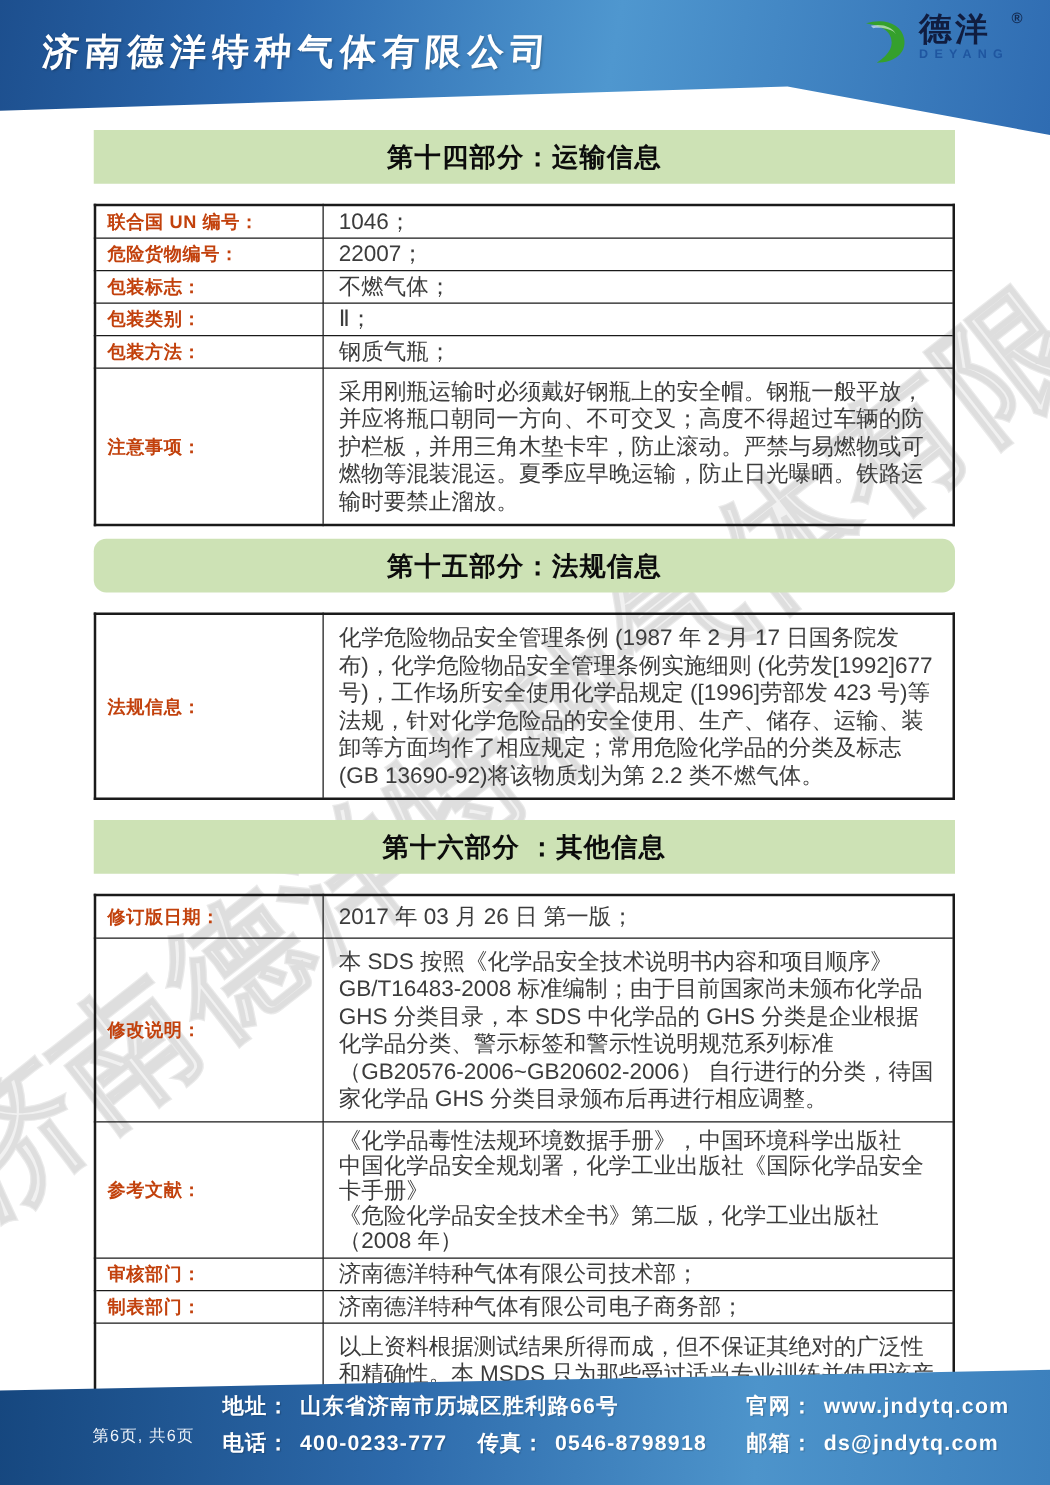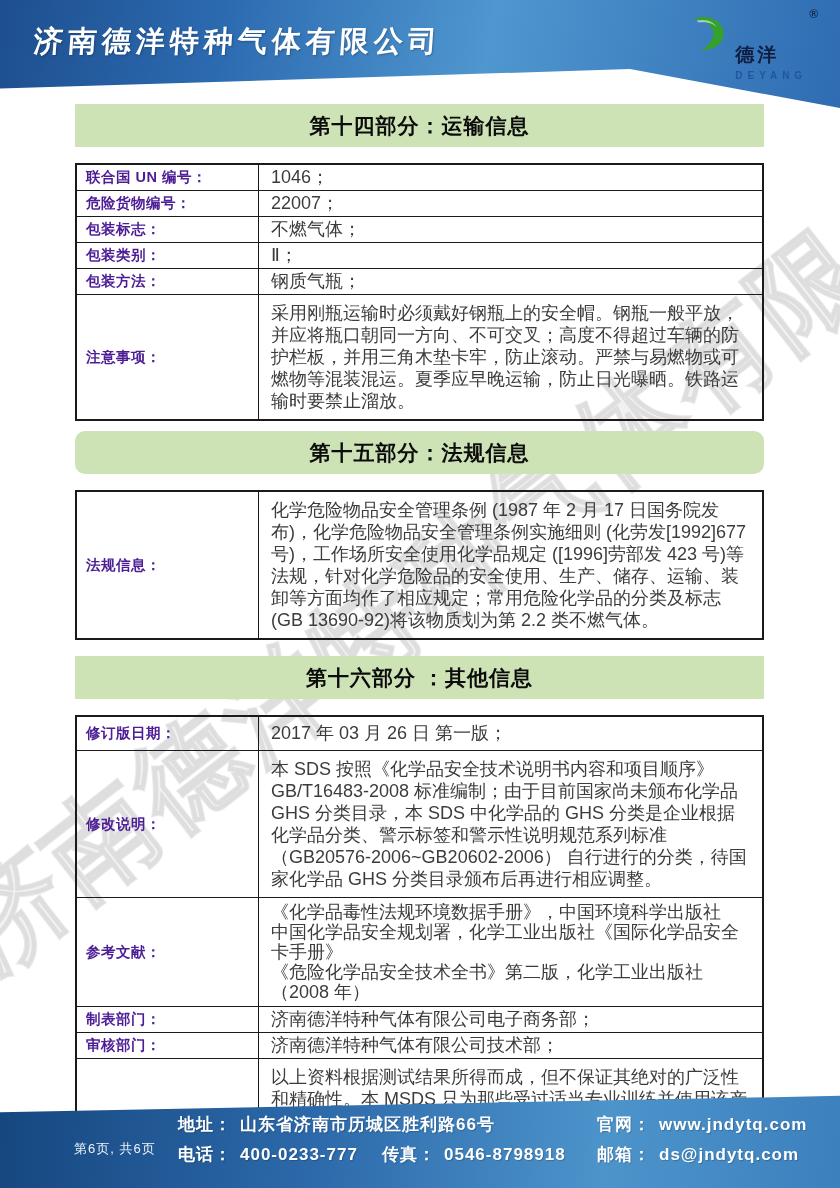--- a/index.html
+++ b/index.html
@@ -13,35 +13,35 @@
 
   
   .hdr{position:absolute;z-index:2;top:0;left:0;width:840px;height:108px;
     background:linear-gradient(100deg,#1d4f8e 0%,#2c6ab0 26%,#4f97cf 58%,#2f6cb2 100%);
     clip-path:polygon(0 0,100% 0,100% 100%,75% 64%,0 82%);}
   .company{position:absolute;left:34px;top:22px;color:#ffffff;font-size:29px;font-weight:700;
     letter-spacing:5px;transform:skewX(-4deg);text-shadow:1px 1px 2px rgba(0,0,0,0.25);}
   .logo{position:absolute;right:22px;top:8px;display:flex;align-items:flex-start;}
   .logo-d{display:block;margin-top:4px;}
   .logo-col{display:flex;flex-direction:column;margin-left:4px;}
-  .logo-cn{font-size:19px;font-weight:900;color:#101d40;letter-spacing:3px;line-height:30px;margin-top:32px;}
+  .logo-cn{font-size:26px;font-weight:900;color:#101d40;letter-spacing:3px;line-height:30px;}
   .logo-en{font-size:10px;font-weight:700;color:#1f56a0;letter-spacing:5px;line-height:12px;}
   .logo-reg{font-size:12px;font-weight:700;color:#13294f;margin-left:2px;line-height:12px;}
 
   
   .content{position:relative;z-index:1;padding:104px 76px 0 75px;}
   .banner{height:43px;background:#cde2b5;display:flex;align-items:center;justify-content:center;}
   .banner span{font-size:21px;font-weight:700;color:#0c0c0c;letter-spacing:1px;}
   .b15{margin-top:10px;border-radius:10px;}
   .b16{margin-top:16px;}
 
   table.tbl{width:100%;border-collapse:collapse;border:2px solid #1a1a1a;margin-top:16px;
     table-layout:fixed;background:transparent;}
   table.tbl td{border:1px solid #1a1a1a;vertical-align:middle;}
-  td.lbl{width:168px;color:#4c1d95;font-weight:700;font-size:14.5px;padding:3px 4px 3px 9px;letter-spacing:0.5px;}
+  td.lbl{width:168px;color:#c2410c;font-weight:700;font-size:14.5px;padding:3px 4px 3px 9px;letter-spacing:0.5px;}
   td.val{font-size:18px;color:#3c3c3c;padding:3px 12px;line-height:17px;}
   tr.r-tall td.val{line-height:22px;padding:7px 12px;}
   tr.r-date td.val, tr.r-date td.lbl{padding-top:7px;padding-bottom:7px;}
   tr.r-refs td.val{line-height:20px;padding:4px 12px;}
 
   
   .ftr{position:absolute;z-index:2;bottom:0;left:0;width:840px;height:97px;
     background:linear-gradient(93deg,#16477f 0%,#2d6aab 38%,#4d94cb 72%,#3c80bd 100%);
     clip-path:polygon(0 22%,100% 5%,100% 100%,0 100%);color:#ffffff;}
   .pageno{position:absolute;left:74px;top:49px;font-size:13px;color:#eef3f9;letter-spacing:1px;}
@@ -142,26 +142,26 @@
       </tr>
       <tr class="r-refs">
         <td class="lbl">参考文献：</td>
         <td class="val">
           <div>《化学品毒性法规环境数据手册》，中国环境科学出版社</div>
           <div>中国化学品安全规划署，化学工业出版社《国际化学品安全卡手册》</div>
           <div>《危险化学品安全技术全书》第二版，化学工业出版社（2008 年）</div>
         </td>
       </tr>
       <tr>
+        <td class="lbl">审核部门：</td>
+        <td class="val">济南德洋特种气体有限公司技术部；</td>
+      </tr>
+      <tr>
         <td class="lbl">制表部门：</td>
         <td class="val">济南德洋特种气体有限公司电子商务部；</td>
-      </tr>
-      <tr>
-        <td class="lbl">审核部门：</td>
-        <td class="val">济南德洋特种气体有限公司技术部；</td>
       </tr>
       <tr class="r-tall">
         <td class="lbl">免责声明：</td>
         <td class="val">以上资料根据测试结果所得而成，但不保证其绝对的广泛性和精确性。本 MSDS 只为那些受过适当专业训练并使用该产品的有关人员提供对该产品的安全预防资料。获取该 MSDS 的个人使用者，在特殊的使用条件下，必须对本 MSDS 的适用性作出独立的判断。在特殊的使用场合下，由于使用本 MSDS 所导致的伤害，本公司将不负任何责任。</td>
       </tr>
     </tbody>
       </table>
 
   </main>
 

